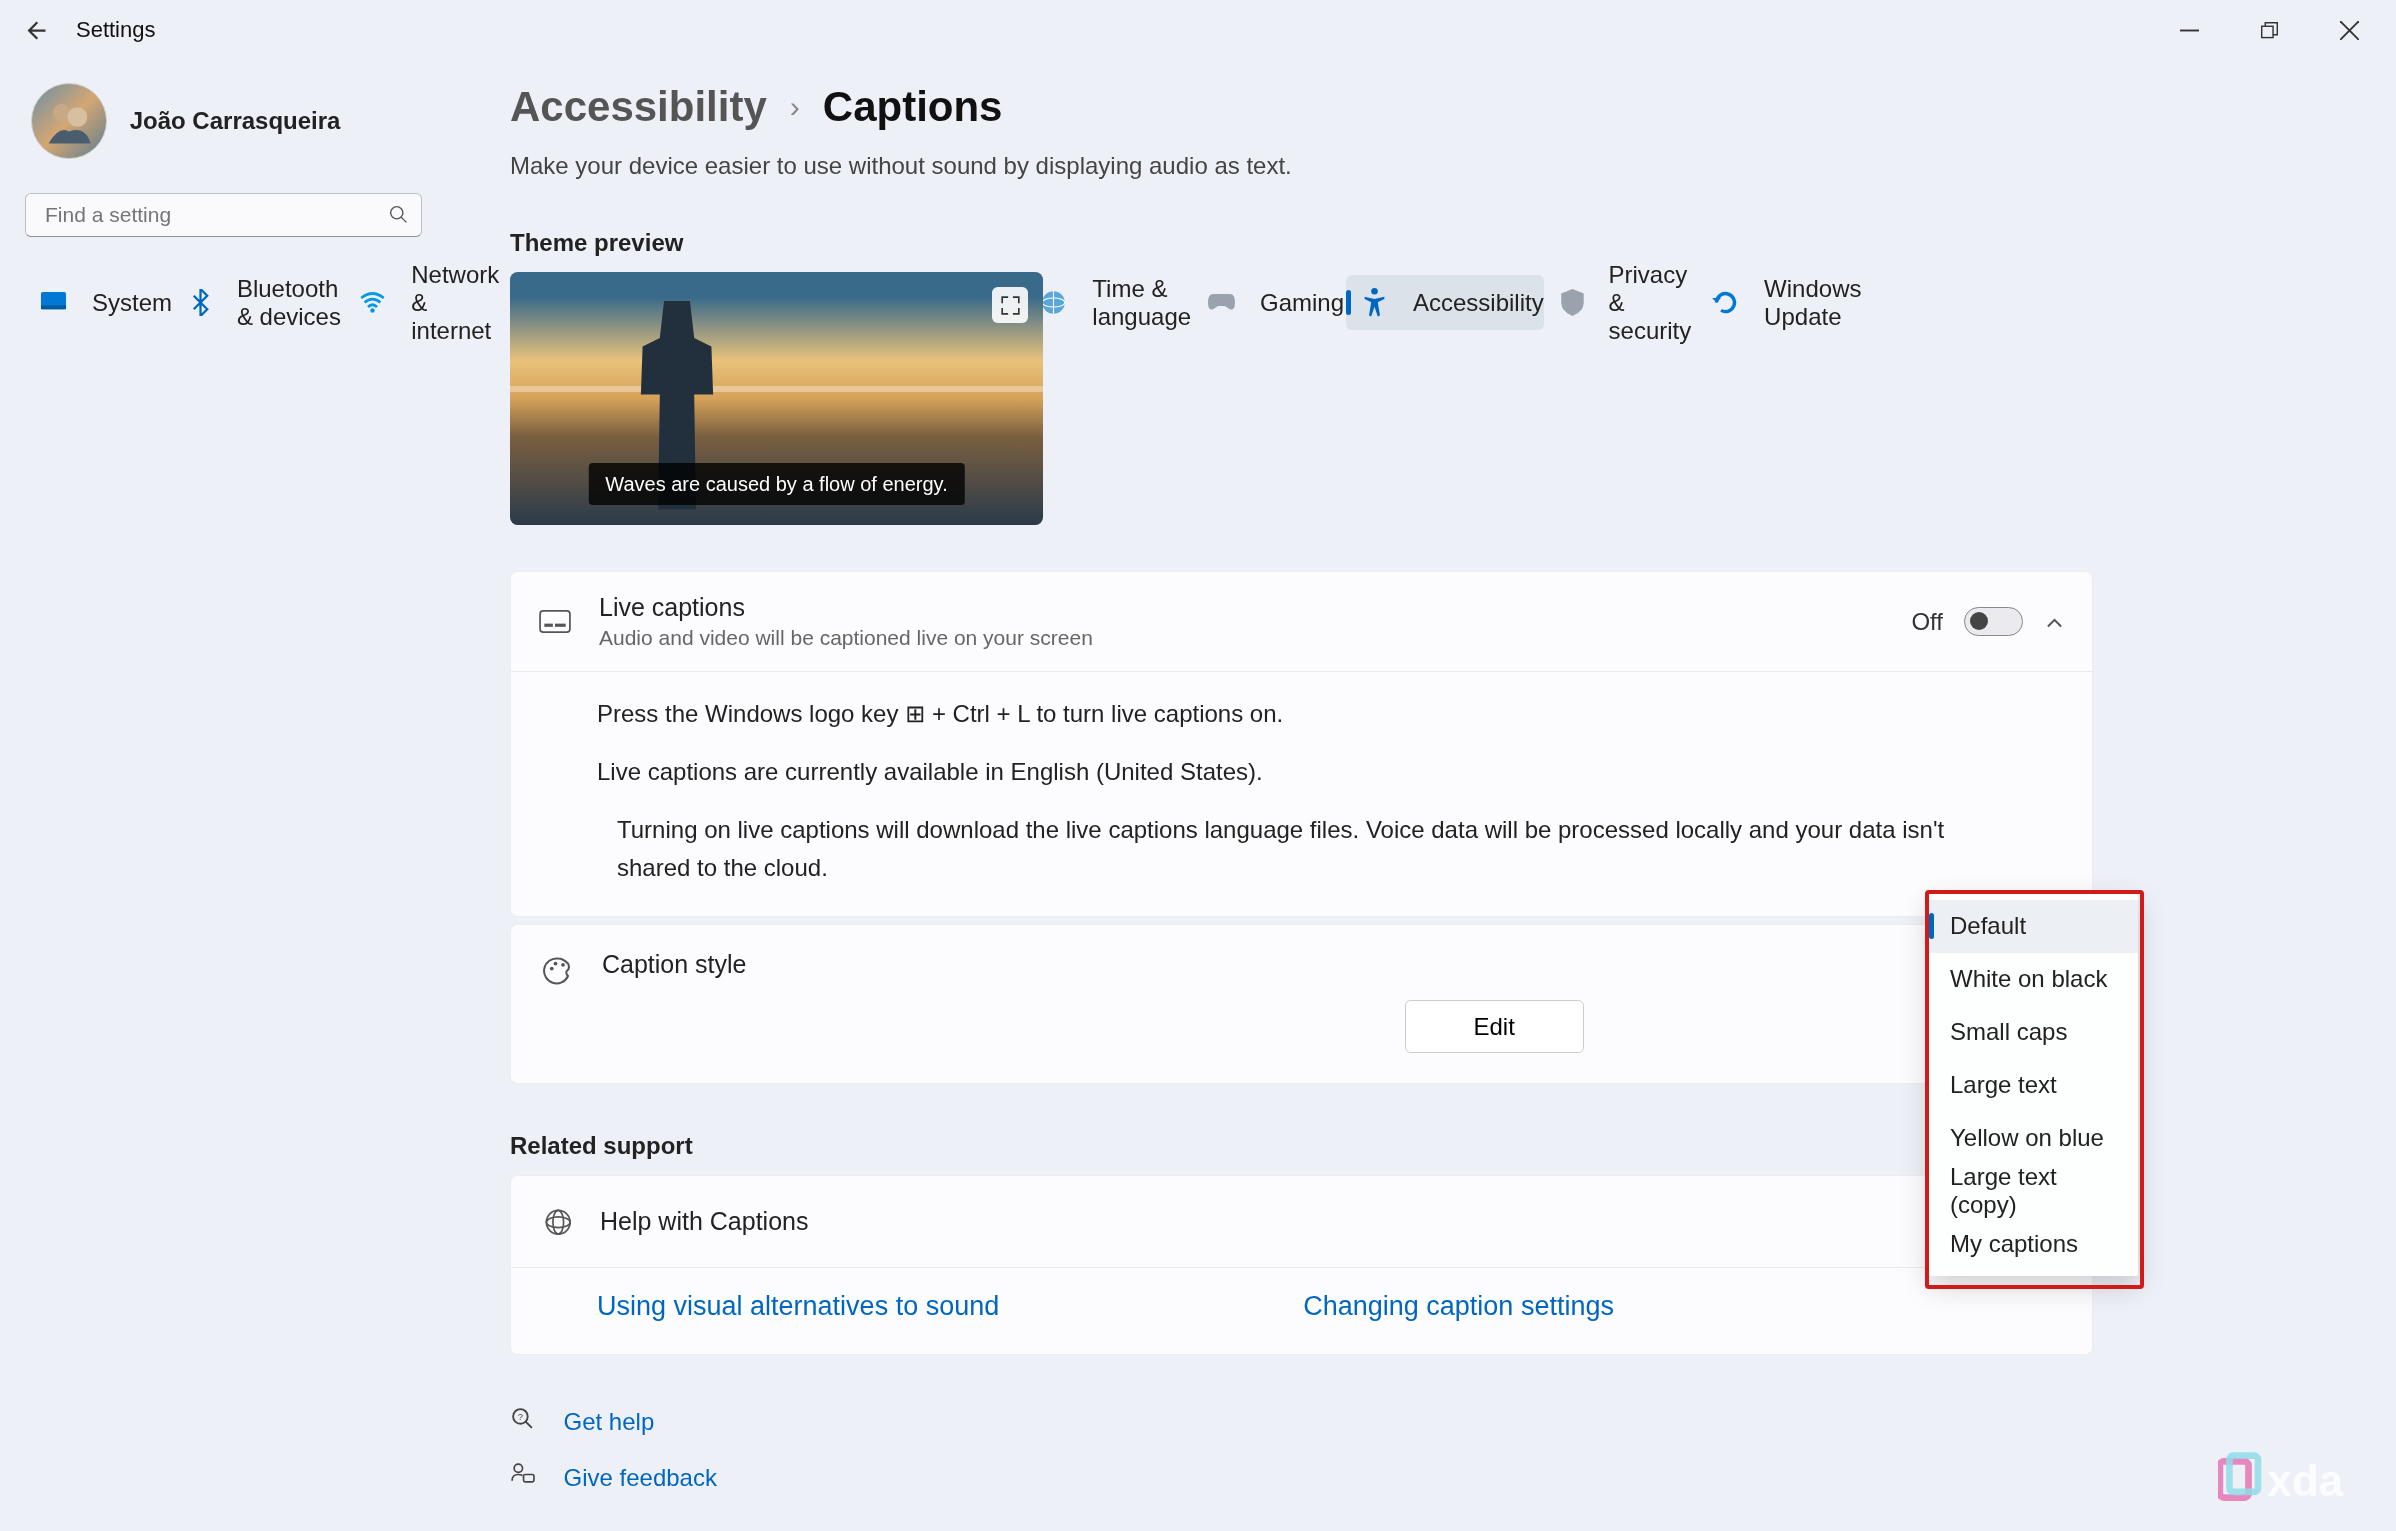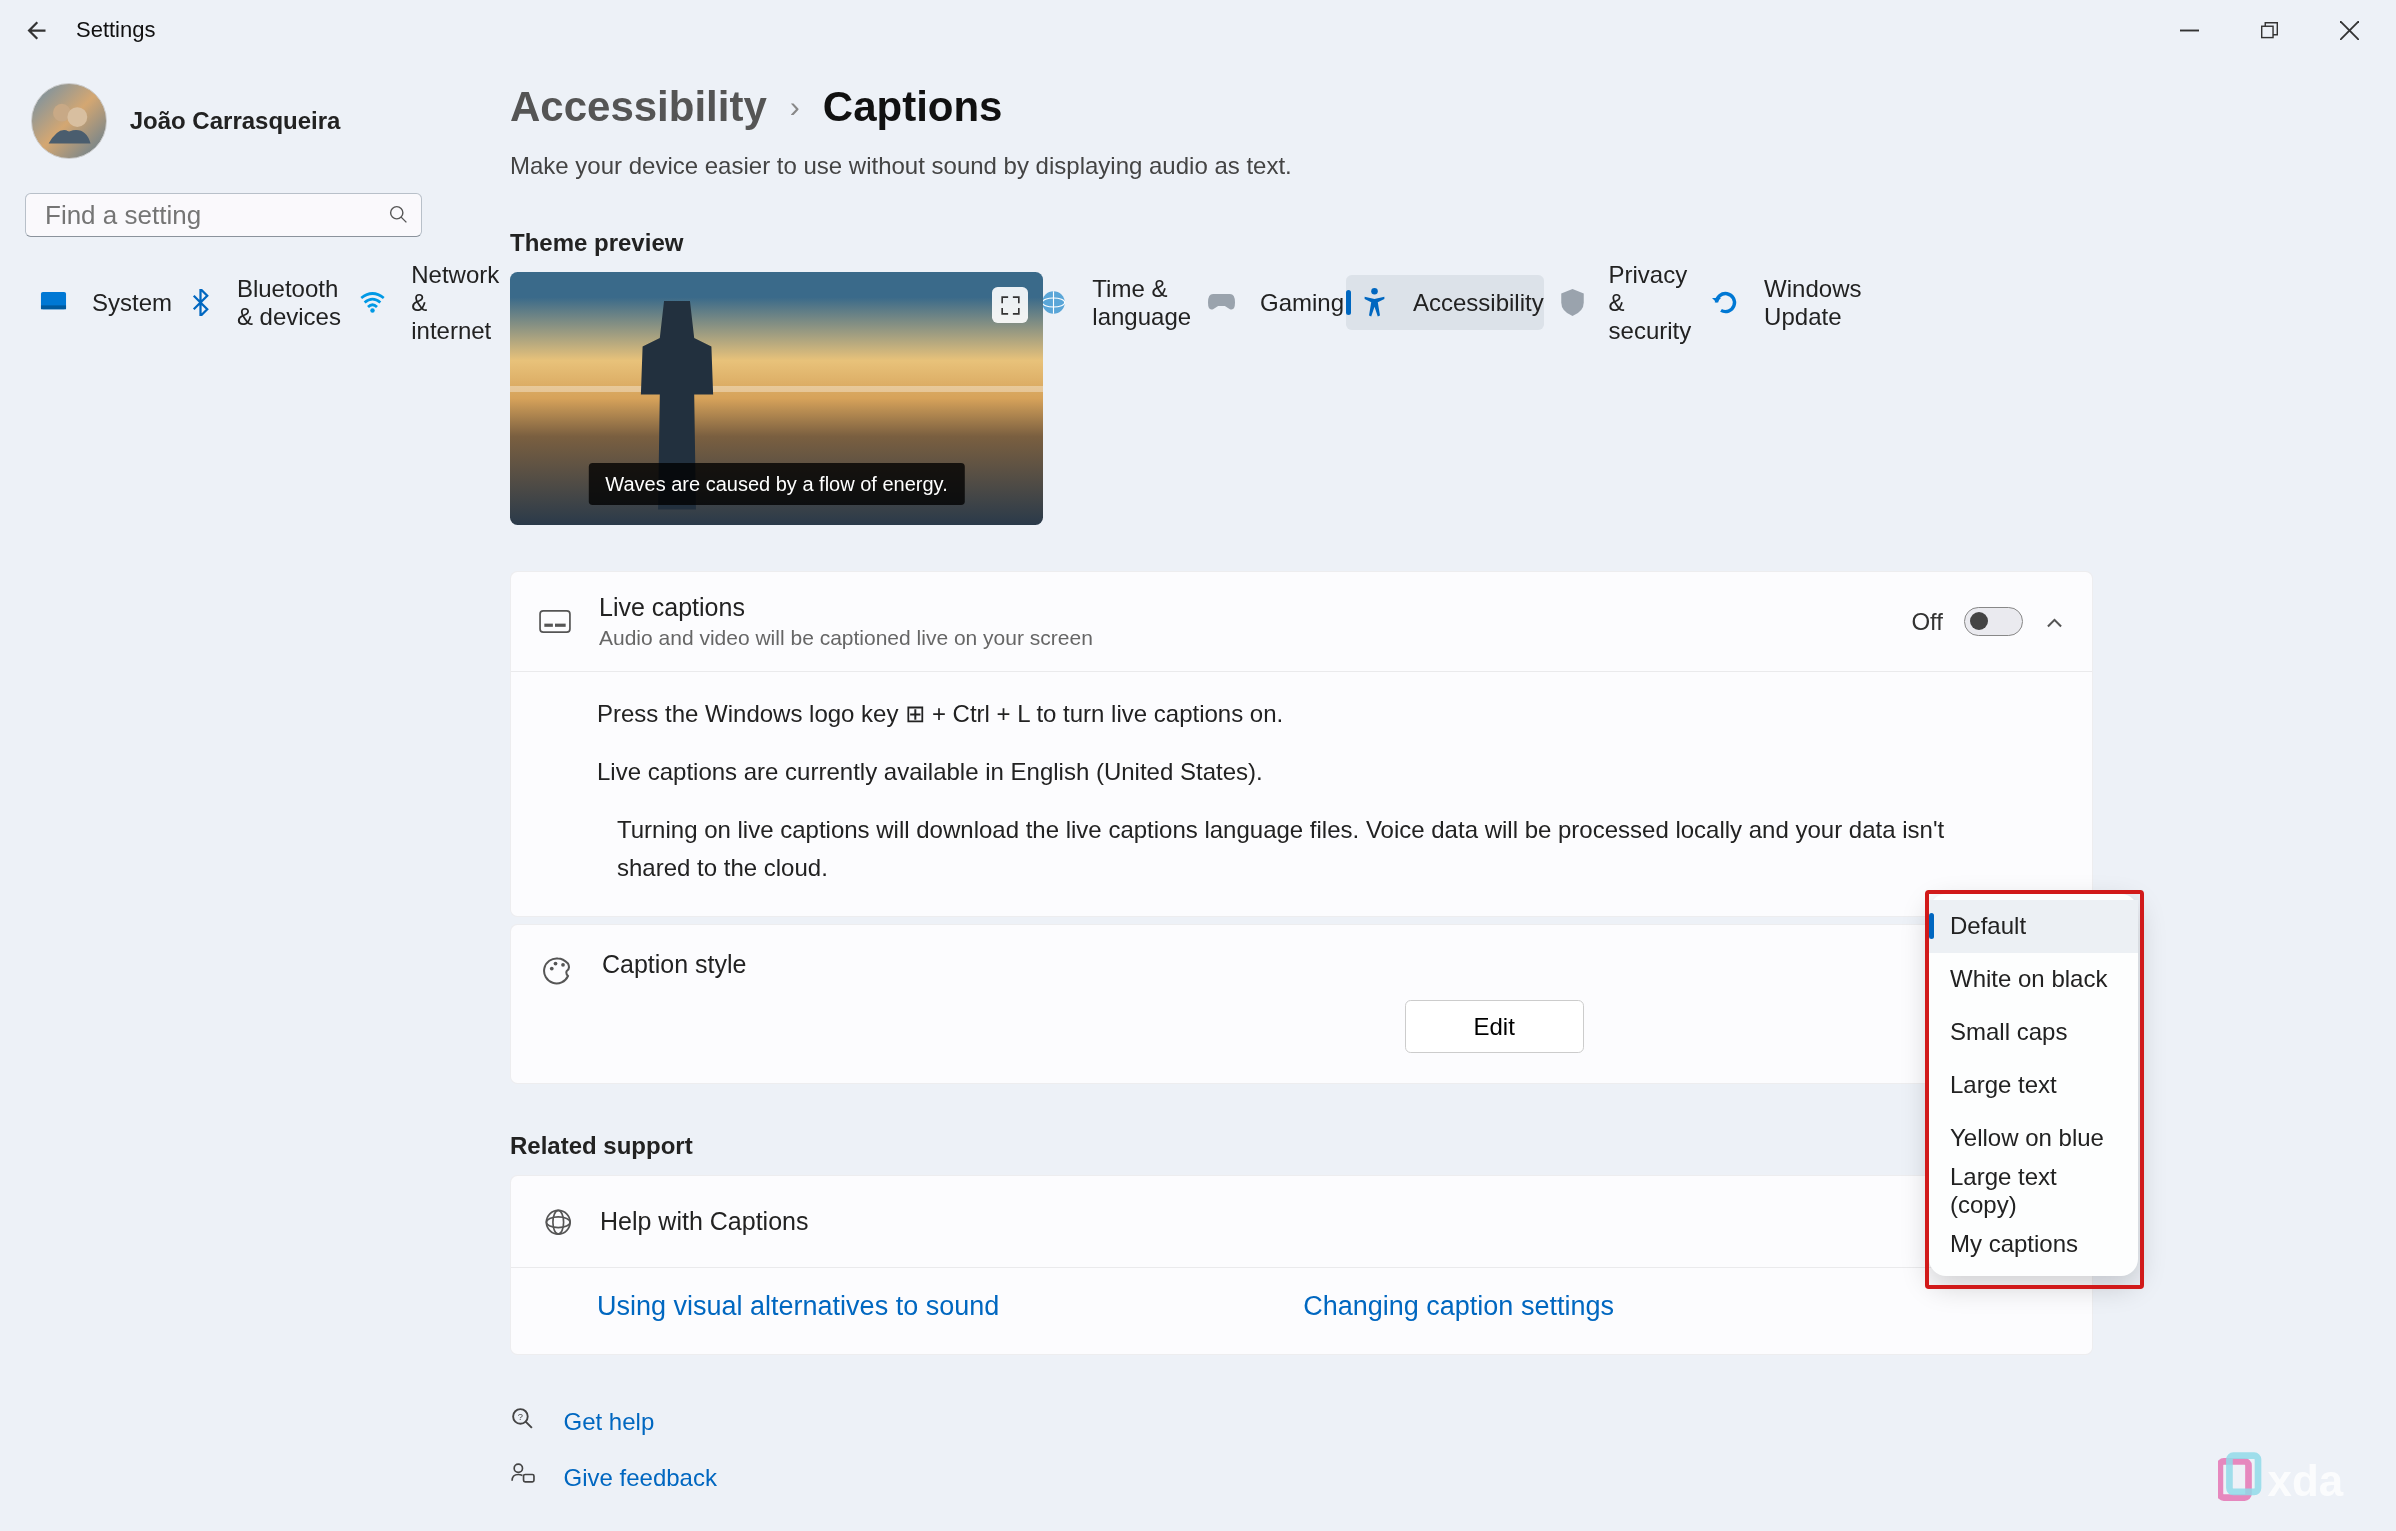--- a/index.html
+++ b/index.html
@@ -18,21 +18,21 @@
 .syscontrols { display: flex; }
 .syscontrols .ctl { width: 80px; height: 52px; display: flex; align-items: center; justify-content: center; cursor: pointer; }
 
 .layout { display: flex; height: calc(100% - 60px); }
 .sidebar { width: 447px; padding: 23px 25px 0 25px; }
 .user-row { display: flex; align-items: center; gap: 23px; margin-bottom: 34px; margin-left: 5.7px; }
 .avatar { width: 76px; height: 76px; border-radius: 50%; background: linear-gradient(135deg, #6b8ea8 0%, #d4a772 50%, #5d7b91 100%); border: 1px solid #ccc; display: flex; align-items: center; justify-content: center; }
 .avatar svg { width: 53px; height: 53px; }
 .user-name { font-size: 24px; font-weight: 600; color: #222; }
 .search-wrap { position: relative; margin-bottom: 38px; }
-.search-input { width: 100%; height: 44px; border: 1px solid #b8c0c9; border-bottom: 1.9px solid #8b939c; border-radius: 5.7px; background: #faf9fc; padding: 0 44px 0 19px; font-size: 26px; color: #555; outline: none; }
+.search-input { width: 100%; height: 44px; border: 1px solid #b8c0c9; border-bottom: 1.9px solid #8b939c; border-radius: 5.7px; background: #faf9fc; padding: 0 44px 0 19px; font-size: 21px; color: #555; outline: none; }
 .search-icon { position: absolute; right: 13.3px; top: 11.4px; color: #555; }
 .nav { display: flex; flex-direction: row; gap: 1.9px; }
 .nav-item { display: flex; align-items: center; gap: 25px; height: 55px; border-radius: 5.7px; padding-left: 15px; cursor: pointer; position: relative; }
 .nav-item.active { background: #dce2e9; }
 .nav-item.active::before { content: ""; position: absolute; left: 0px; top: 15px; bottom: 15px; width: 4.8px; background: #0067c0; border-radius: 2.9px; }
 .nav-icon { width: 27px; height: 27px; display: flex; align-items: center; justify-content: center; }
 .nav-label { font-size: 24px; color: #222; }
 
 
 .content { flex: 1; padding: 23px 304px 38px 63px; overflow-y: auto; }
@@ -87,21 +87,21 @@
 .info-block p:last-child { margin-bottom: 0; margin-left: 20px; }
 
 .caption-style-card { display: flex; align-items: flex-start; padding: 25px 30px 53px 30px; position: relative; min-height: 160px; }
 .edit-btn { position: absolute; left: 50%; transform: translateX(103px); bottom: 30px; height: 53px; padding: 0 68px; font-size: 24px; background: #fff; border: 1px solid #ccc; border-radius: 5.7px; cursor: pointer; }
 
 .dropdown {
   position: absolute;
   top: 894px; left: 1929px;
   width: 209px;
   background: #fdfefe;
-  border-radius: 17px;
+  border-radius: 3px;
   box-shadow: 0 9.5px 28.5px rgba(0,0,0,0.18);
   padding: 5.7px 0;
   z-index: 50;
 }
 .dropdown-item {
   display: flex; align-items: center;
   height: 53px; padding: 0 21px;
   font-size: 24px; color: #222;
   cursor: pointer; position: relative;
 }

